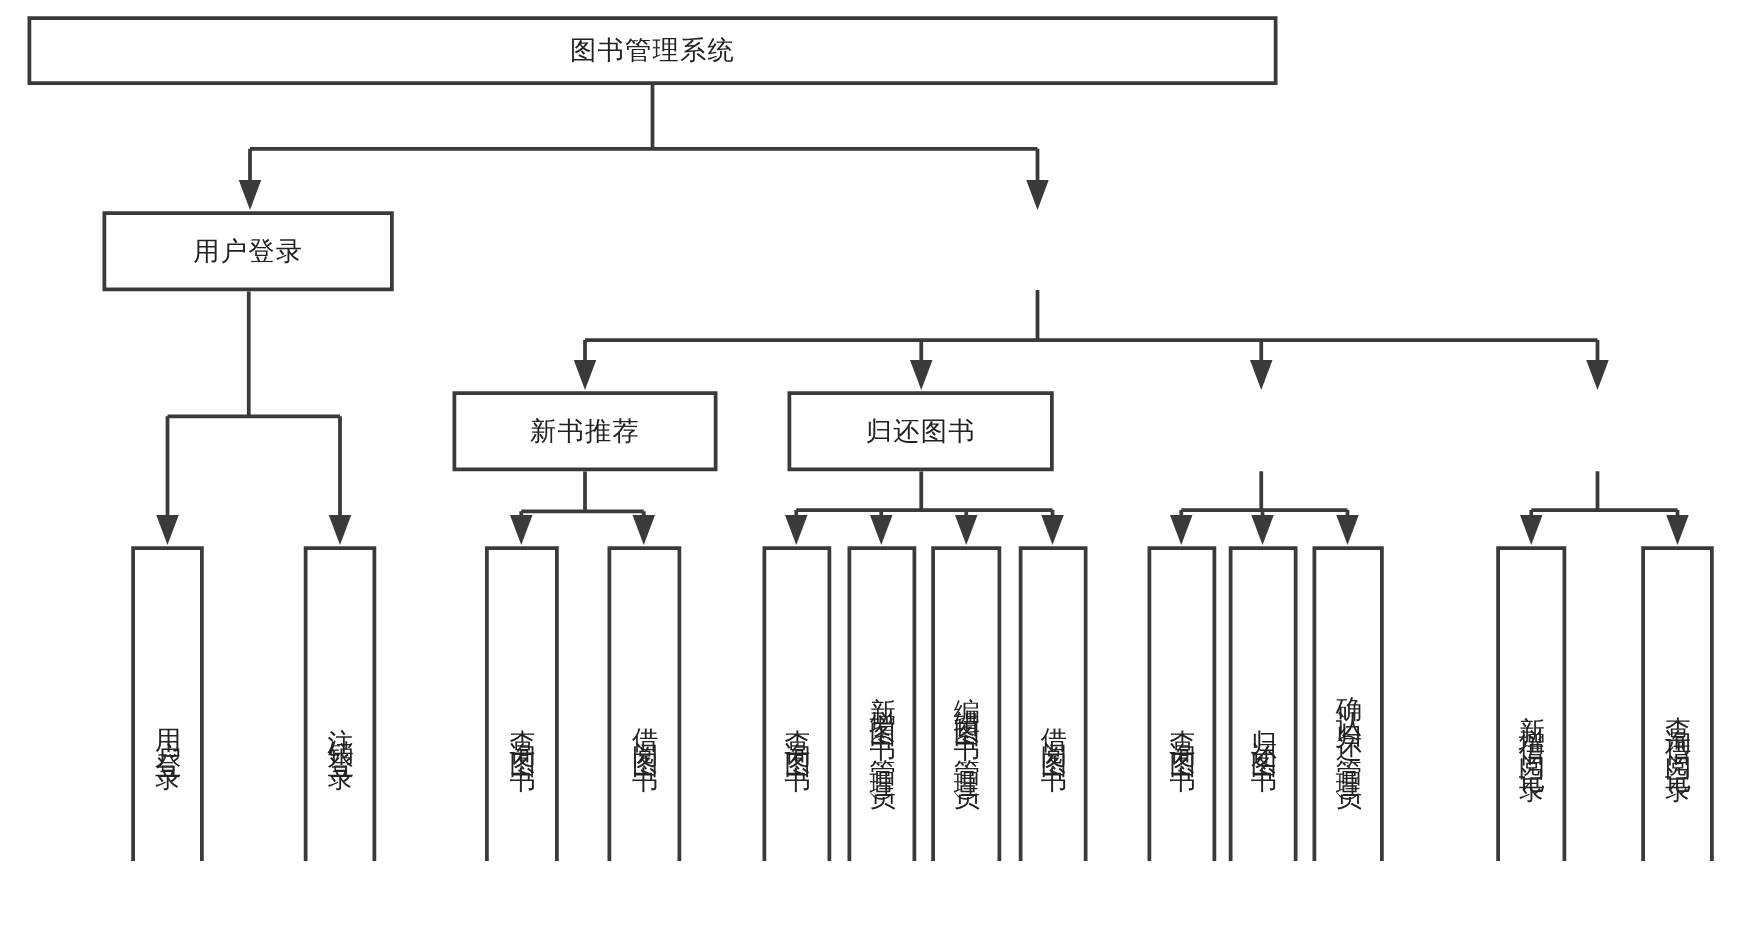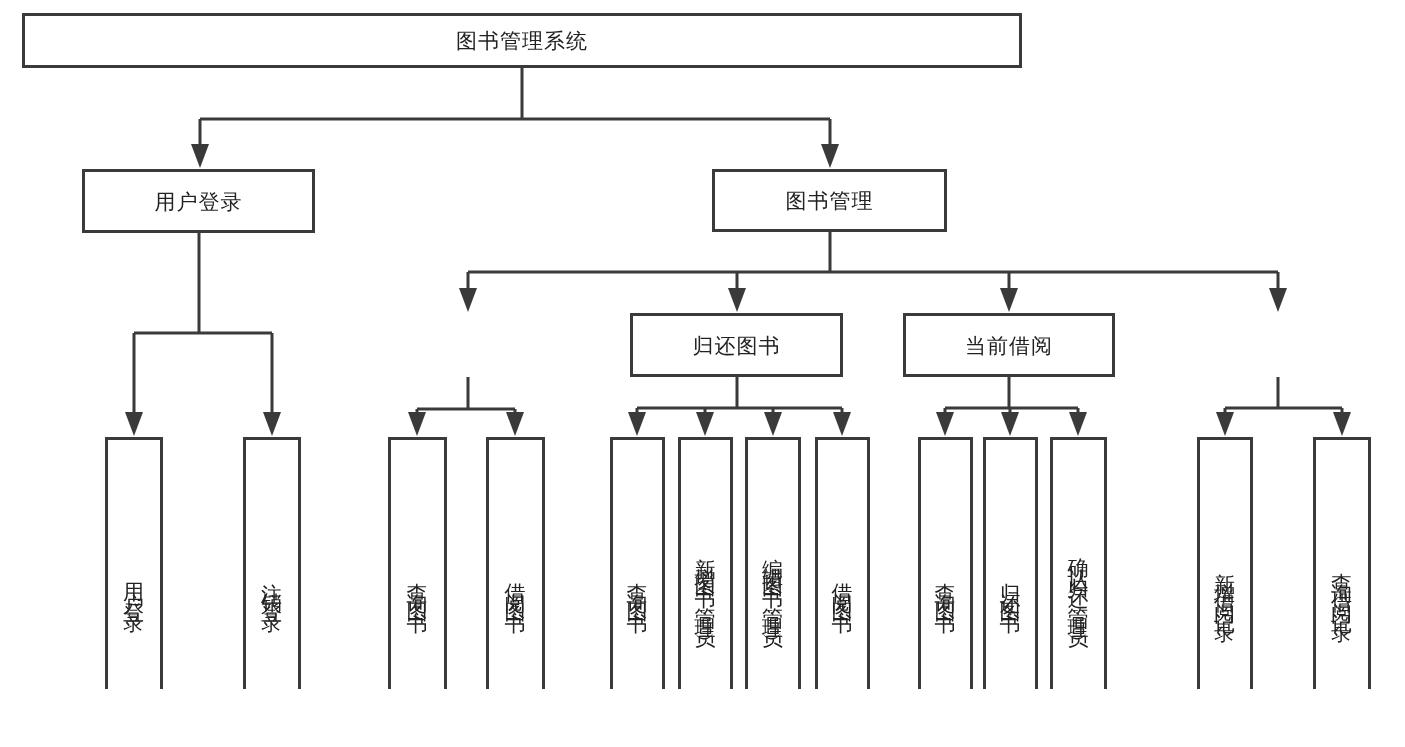--- a/index.html
+++ b/index.html
@@ -54,29 +54,26 @@
          M1216,412 h18 L1225,436 Z M1333,412 h18 L1342,436 Z"></path>
   </svg>
 
   <div class="box" style="left:22px;top:13px;width:1000px;height:55px">
     <span>图书管理系统</span>
   </div>
 
   <div class="box" style="left:82px;top:169px;width:233px;height:64px">
     <span>用户登录</span>
   </div>
-  <div class="box" style="left:712px;top:169px;width:235px;height:63px">
-    <span>图书管理</span>
+
+  <div class="box" style="left:362px;top:313px;width:212px;height:64px">
+    <span>新书推荐</span>
   </div>
-
   <div class="box" style="left:630px;top:313px;width:213px;height:64px">
     <span>归还图书</span>
-  </div>
-  <div class="box" style="left:903px;top:313px;width:212px;height:64px">
-    <span>当前借阅</span>
   </div>
 
   <div class="box leaf" style="left:105px;top:437px;width:58px;height:298px">
     <span>用户登录</span>
   </div>
   <div class="box leaf" style="left:243px;top:437px;width:58px;height:298px">
     <span>注销登录</span>
   </div>
 
   <div class="box leaf" style="left:388px;top:437px;width:59px;height:298px">

